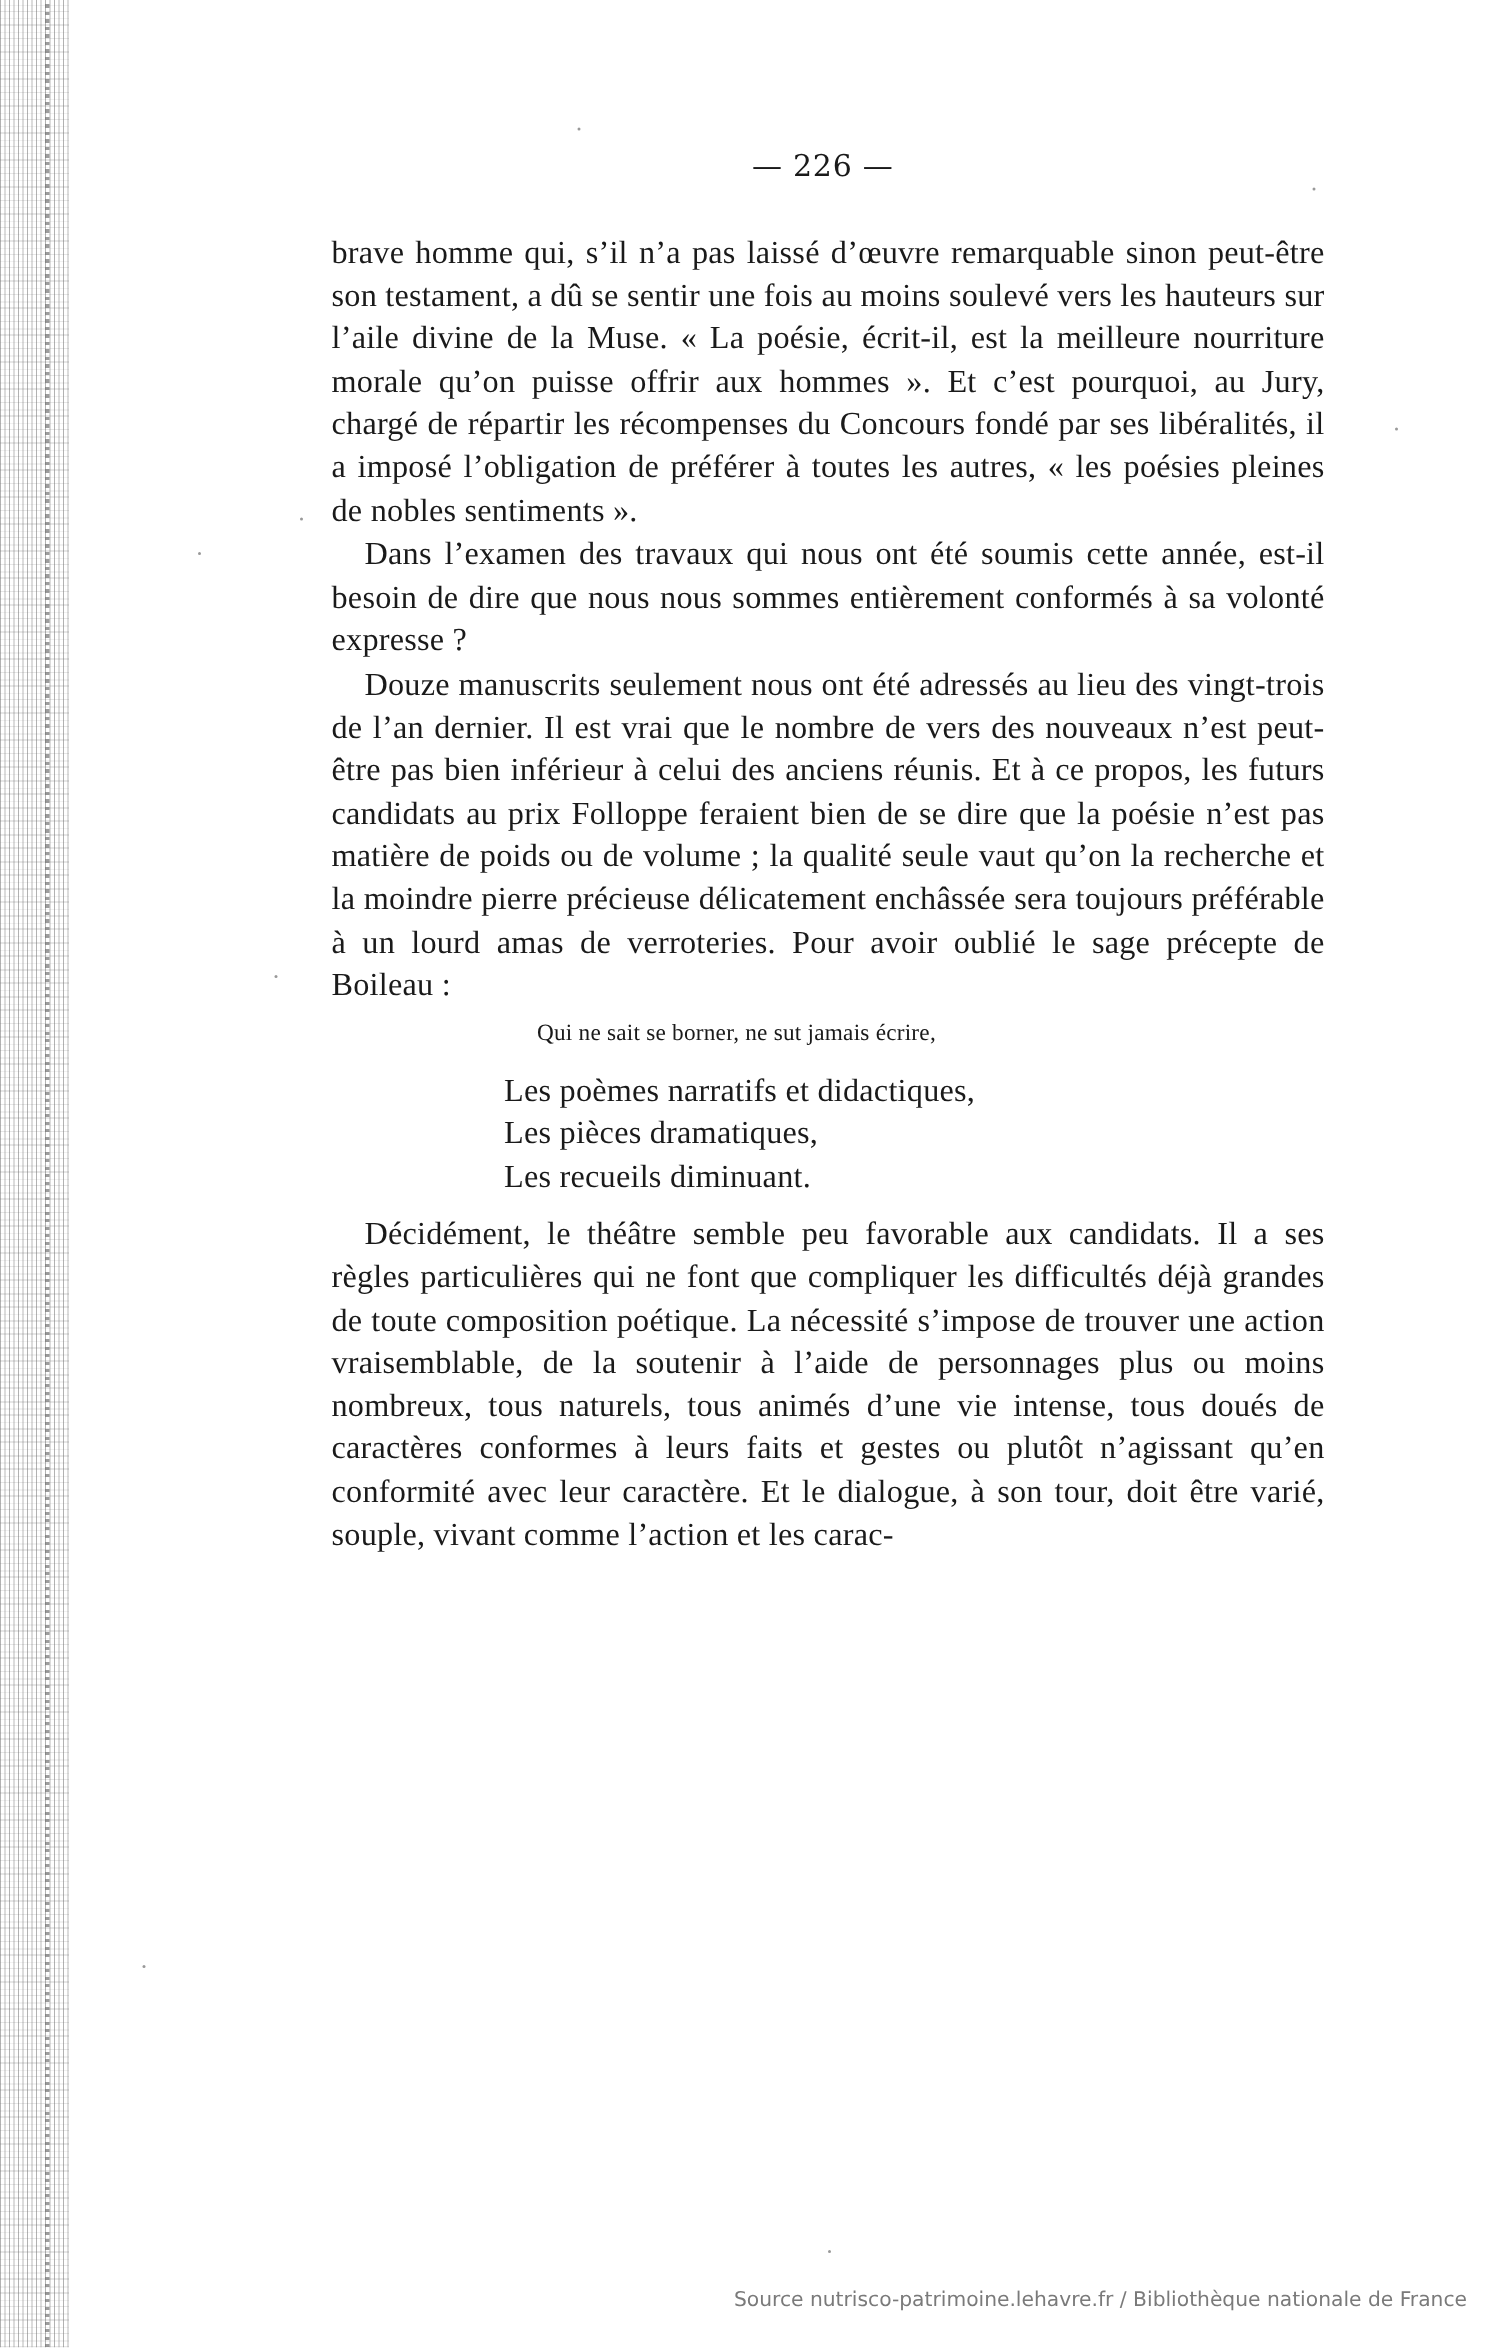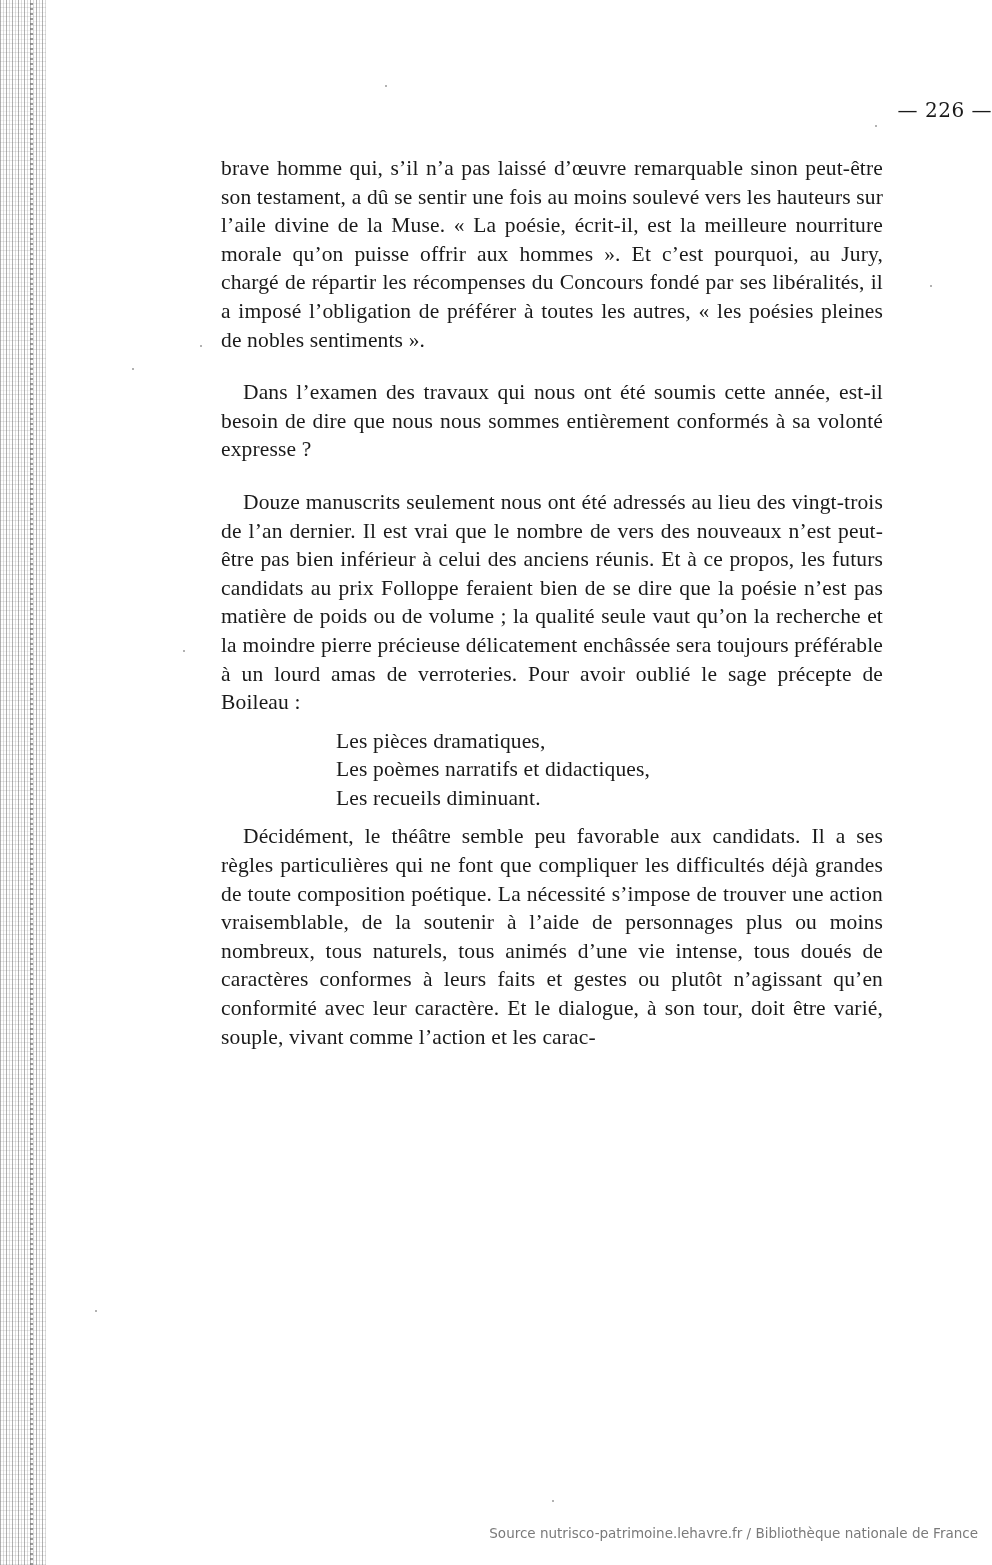--- a/index.html
+++ b/index.html
@@ -15,32 +15,32 @@
         repeating-linear-gradient(90deg, rgba(0,0,0,0.55) 0 1px, transparent 1px 3px, rgba(0,0,0,0.25) 3px 4px, transparent 4px 6px),
         repeating-linear-gradient(0deg, rgba(0,0,0,0.18) 0 1px, transparent 1px 4px, rgba(0,0,0,0.1) 4px 5px, transparent 5px 9px);
       opacity: 0.55;
     }
     .binding::after {
       content: ""; position: absolute; left: 30px; top: 0; width: 3px; height: 100%;
       background: repeating-linear-gradient(0deg, rgba(0,0,0,0.7) 0 2px, transparent 2px 5px);
     }
     .page-number {
       position: absolute; top: 98px; left: 0; width: 100%;
-      text-align: right; font-size: 20px; letter-spacing: 0.5px;
+      text-align: center; font-size: 20px; letter-spacing: 0.5px;
       padding-left: 105px; box-sizing: border-box;
     }
     .text-block {
       position: absolute; left: 221px; width: 662px; top: 154px;
       font-size: 21.5px; line-height: 28.6px; text-align: justify;
       font-family: Liberation Serif, serif;
       letter-spacing: 0.15px;
     }
     .para { margin: 0; text-indent: 0; }
     .para.indent { text-indent: 22px; }
-    .gap { margin-top: 24px; }
+    .gap { margin-top: 1px; }
     .quote {
       font-size: 15.5px; line-height: 28px; margin: 4px 0 0 0; padding-left: 137px;
       text-align: left;
     }
     .list { margin: 10px 0 10px 0; padding-left: 115px; list-style: none; text-align: left; }
     .list li { line-height: 28.6px; }
     .footer {
       position: absolute; right: 14px; bottom: 24px;
       font-family: "DejaVu Sans", "Liberation Sans", sans-serif;
       font-size: 13.5px; color: #7a7a7a;
@@ -51,23 +51,24 @@
 <body>
 
 <div class="binding"></div>
 
 <div class="page-number">— 226 —</div>
 
 <div class="text-block">
   <p class="para">brave homme qui, s’il n’a pas laissé d’œuvre remarquable sinon peut-être son testament, a dû se sentir une fois au moins soulevé vers les hauteurs sur l’aile divine de la Muse. « La poésie, écrit-il, est la meilleure nourriture morale qu’on puisse offrir aux hommes ». Et c’est pourquoi, au Jury, chargé de répartir les récompenses du Concours fondé par ses libéralités, il a imposé l’obligation de préférer à toutes les autres, « les poésies pleines de nobles sentiments ».</p>
   <p class="para indent gap">Dans l’examen des travaux qui nous ont été soumis cette année, est-il besoin de dire que nous nous sommes entièrement conformés à sa volonté expresse ?</p>
   <p class="para indent gap">Douze manuscrits seulement nous ont été adressés au lieu des vingt-trois de l’an dernier. Il est vrai que le nombre de vers des nouveaux n’est peut-être pas bien inférieur à celui des anciens réunis. Et à ce propos, les futurs candidats au prix Folloppe feraient bien de se dire que la poésie n’est pas matière de poids ou de volume ; la qualité seule vaut qu’on la recherche et la moindre pierre précieuse délicatement enchâssée sera toujours préférable à un lourd amas de verroteries. Pour avoir oublié le sage précepte de Boileau :</p>
+  <p class="quote">Qui ne sait se borner, ne sut jamais écrire,</p>
   <ul class="list">
+    <li>Les poèmes narratifs et didactiques,</li>
     <li>Les pièces dramatiques,</li>
-    <li>Les poèmes narratifs et didactiques,</li>
     <li>Les recueils diminuant.</li>
   </ul>
   <p class="para indent">Décidément, le théâtre semble peu favorable aux candidats. Il a ses règles particulières qui ne font que compliquer les difficultés déjà grandes de toute composition poétique. La nécessité s’impose de trouver une action vraisemblable, de la soutenir à l’aide de personnages plus ou moins nombreux, tous naturels, tous animés d’une vie intense, tous doués de caractères conformes à leurs faits et gestes ou plutôt n’agissant qu’en conformité avec leur caractère. Et le dialogue, à son tour, doit être varié, souple, vivant comme l’action et les carac-</p>
 </div>
 
 <span class="speck" style="left:385px;top:85px"></span>
 <span class="speck" style="left:875px;top:125px"></span>
 <span class="speck" style="left:132px;top:368px"></span>
 <span class="speck" style="left:930px;top:285px"></span>
 <span class="speck" style="left:200px;top:345px"></span>

